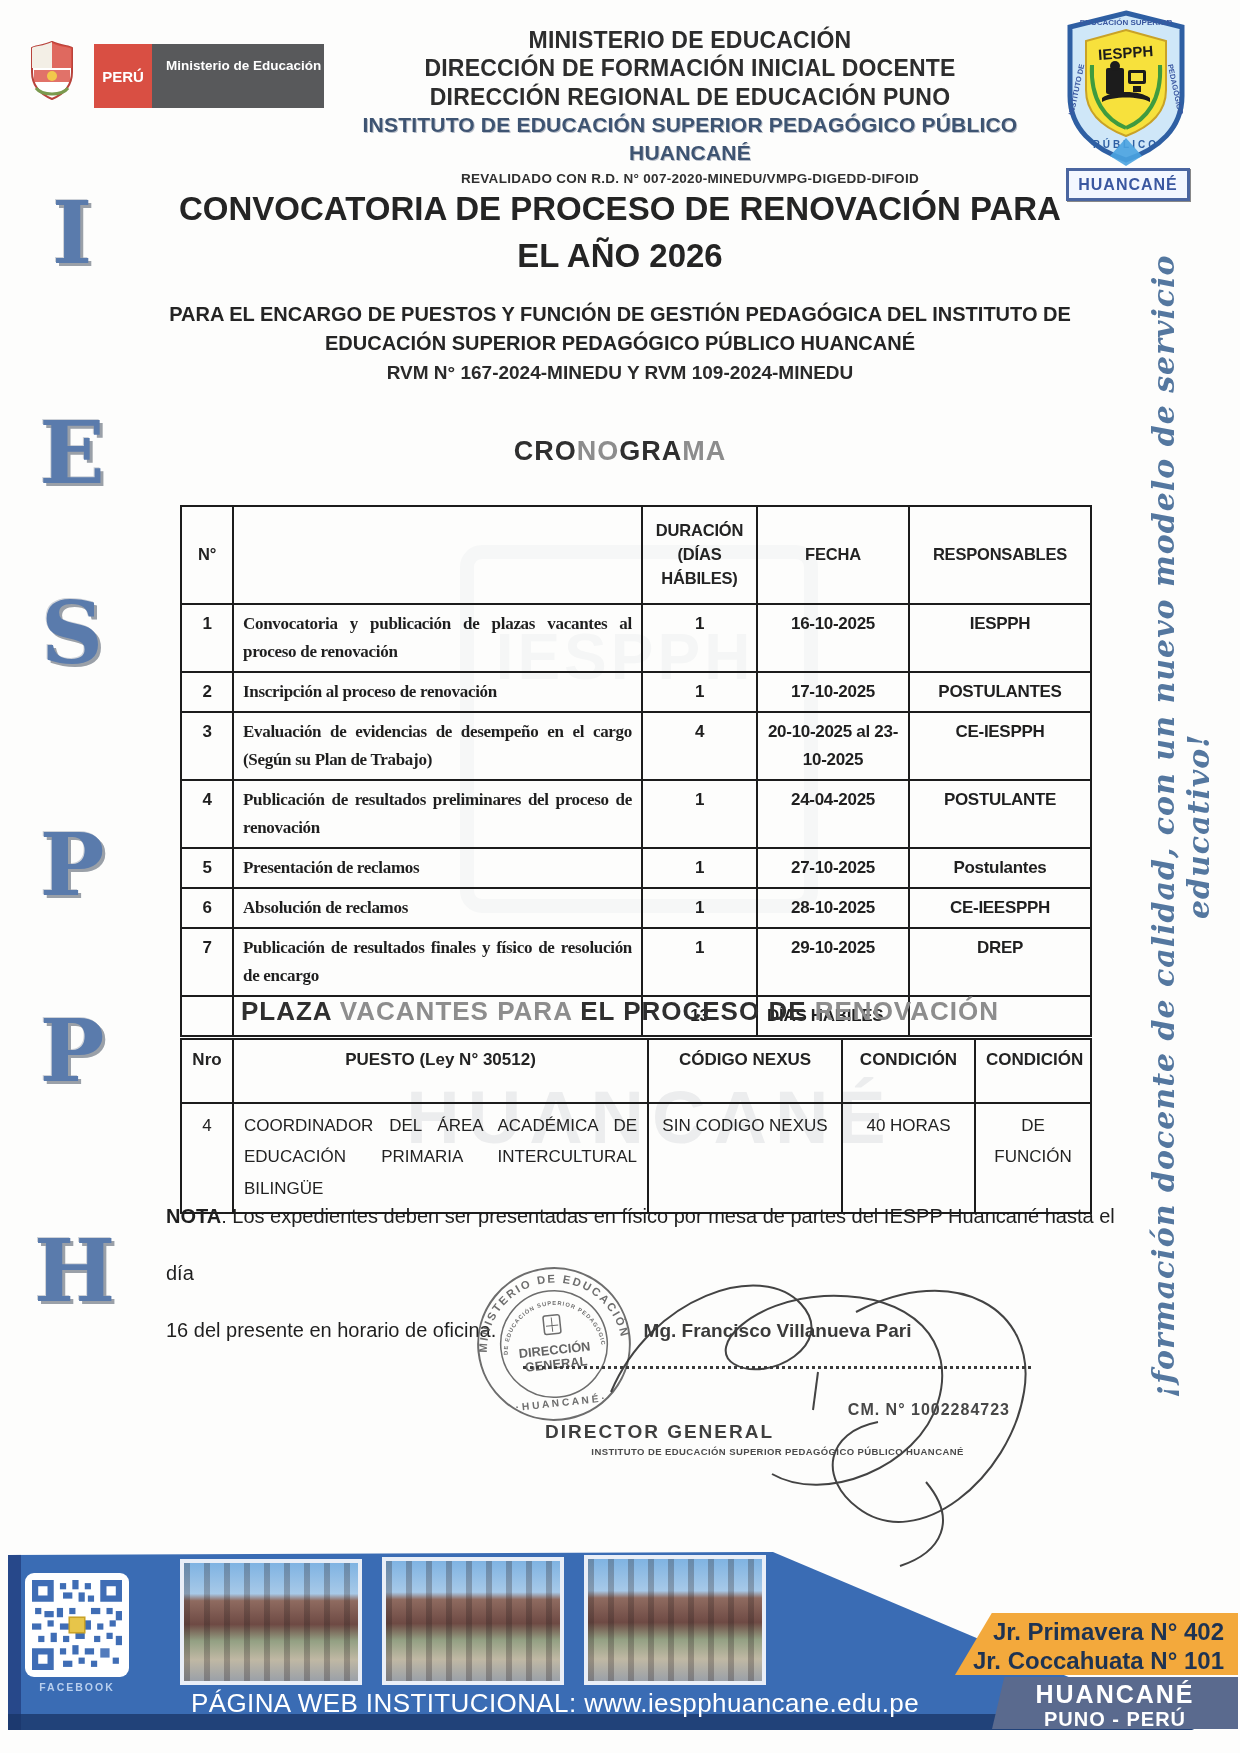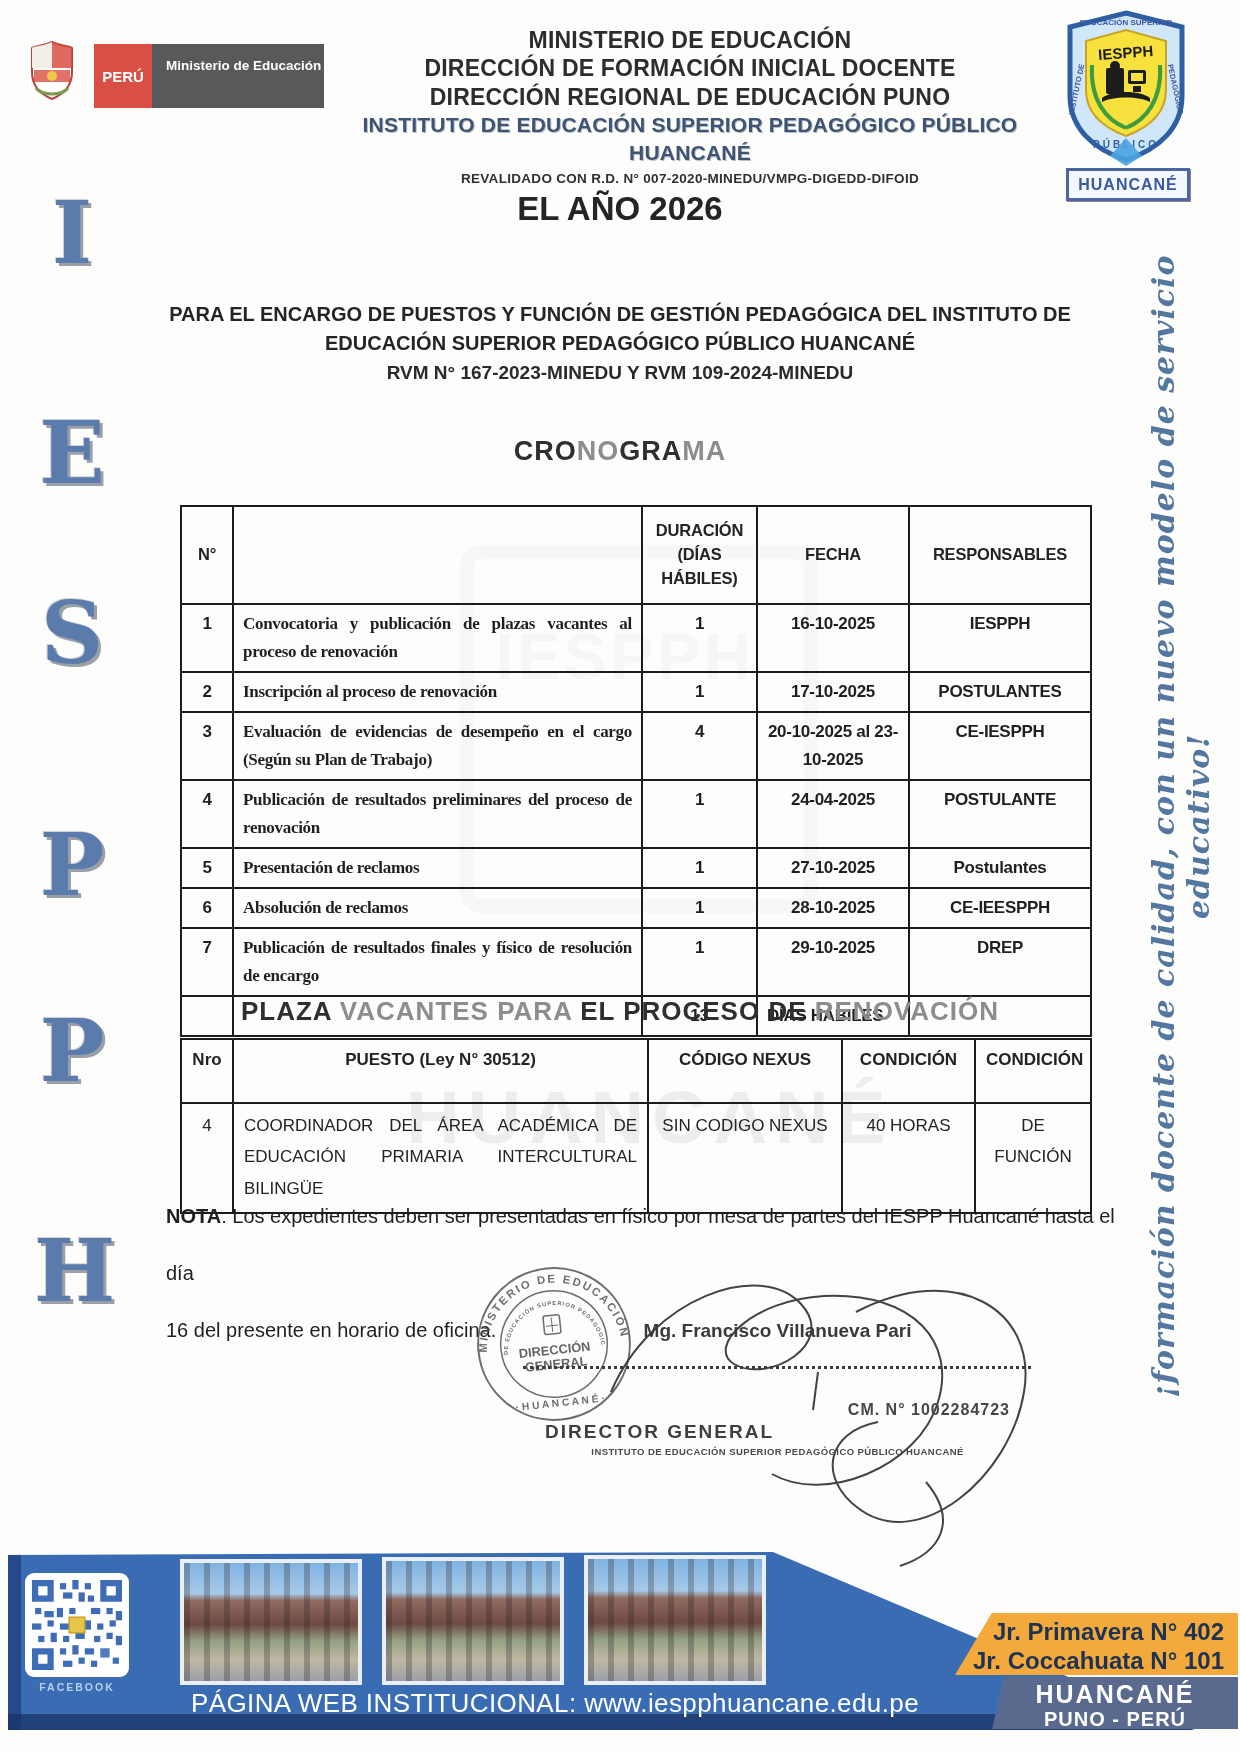--- a/index.html
+++ b/index.html
@@ -152,27 +152,28 @@
     <circle cx="53" cy="56" r="5" fill="#1c1c1c"></circle>
     <rect x="66" y="60" width="18" height="14" rx="2" fill="#1c1c1c"></rect>
     <rect x="69" y="63" width="12" height="8" fill="#f7e13c"></rect>
     <rect x="71" y="76" width="8" height="6" fill="#1c1c1c"></rect>
     <text x="64" y="138" font-size="10" font-weight="bold" fill="#2e5fa3" text-anchor="middle" letter-spacing="3">PÚBLICO</text>
     <path d="M48,146 L64,156 L80,146 L64,128 Z" fill="#4aa3e0" opacity=".9"></path>
   </svg>
   <div class="abs" id="logo-badge">HUANCANÉ</div>
 
   <div class="abs" id="title">
+    <div>CONVOCATORIA DE PROCESO DE RENOVACIÓN PARA</div>
     <div>EL AÑO 2026</div>
   </div>
   <div class="abs" id="subtitle">
     <div>PARA EL ENCARGO DE PUESTOS Y FUNCIÓN DE GESTIÓN PEDAGÓGICA DEL INSTITUTO DE</div>
     <div>EDUCACIÓN SUPERIOR PEDAGÓGICO PÚBLICO HUANCANÉ</div>
   </div>
-  <div class="abs" id="rvm-line">RVM N° 167-2023-MINEDU Y RVM 109-2024-MINEDU</div>
+  <div class="abs" id="rvm-line">RVM N° 167-2024-MINEDU Y RVM 109-2024-MINEDU</div>
 
   <div class="abs section-heading" id="crono-heading"><span class="seg-dark">CRO</span><span class="seg-gray">NO</span><span class="seg-dark">GRA</span><span class="seg-gray">MA</span></div>
   <table class="abs" id="crono-table">
     <colgroup>
         <col style="width:52px">
         <col style="width:409px">
         <col style="width:115px">
         <col style="width:152px">
         <col style="width:182px">
       </colgroup>

